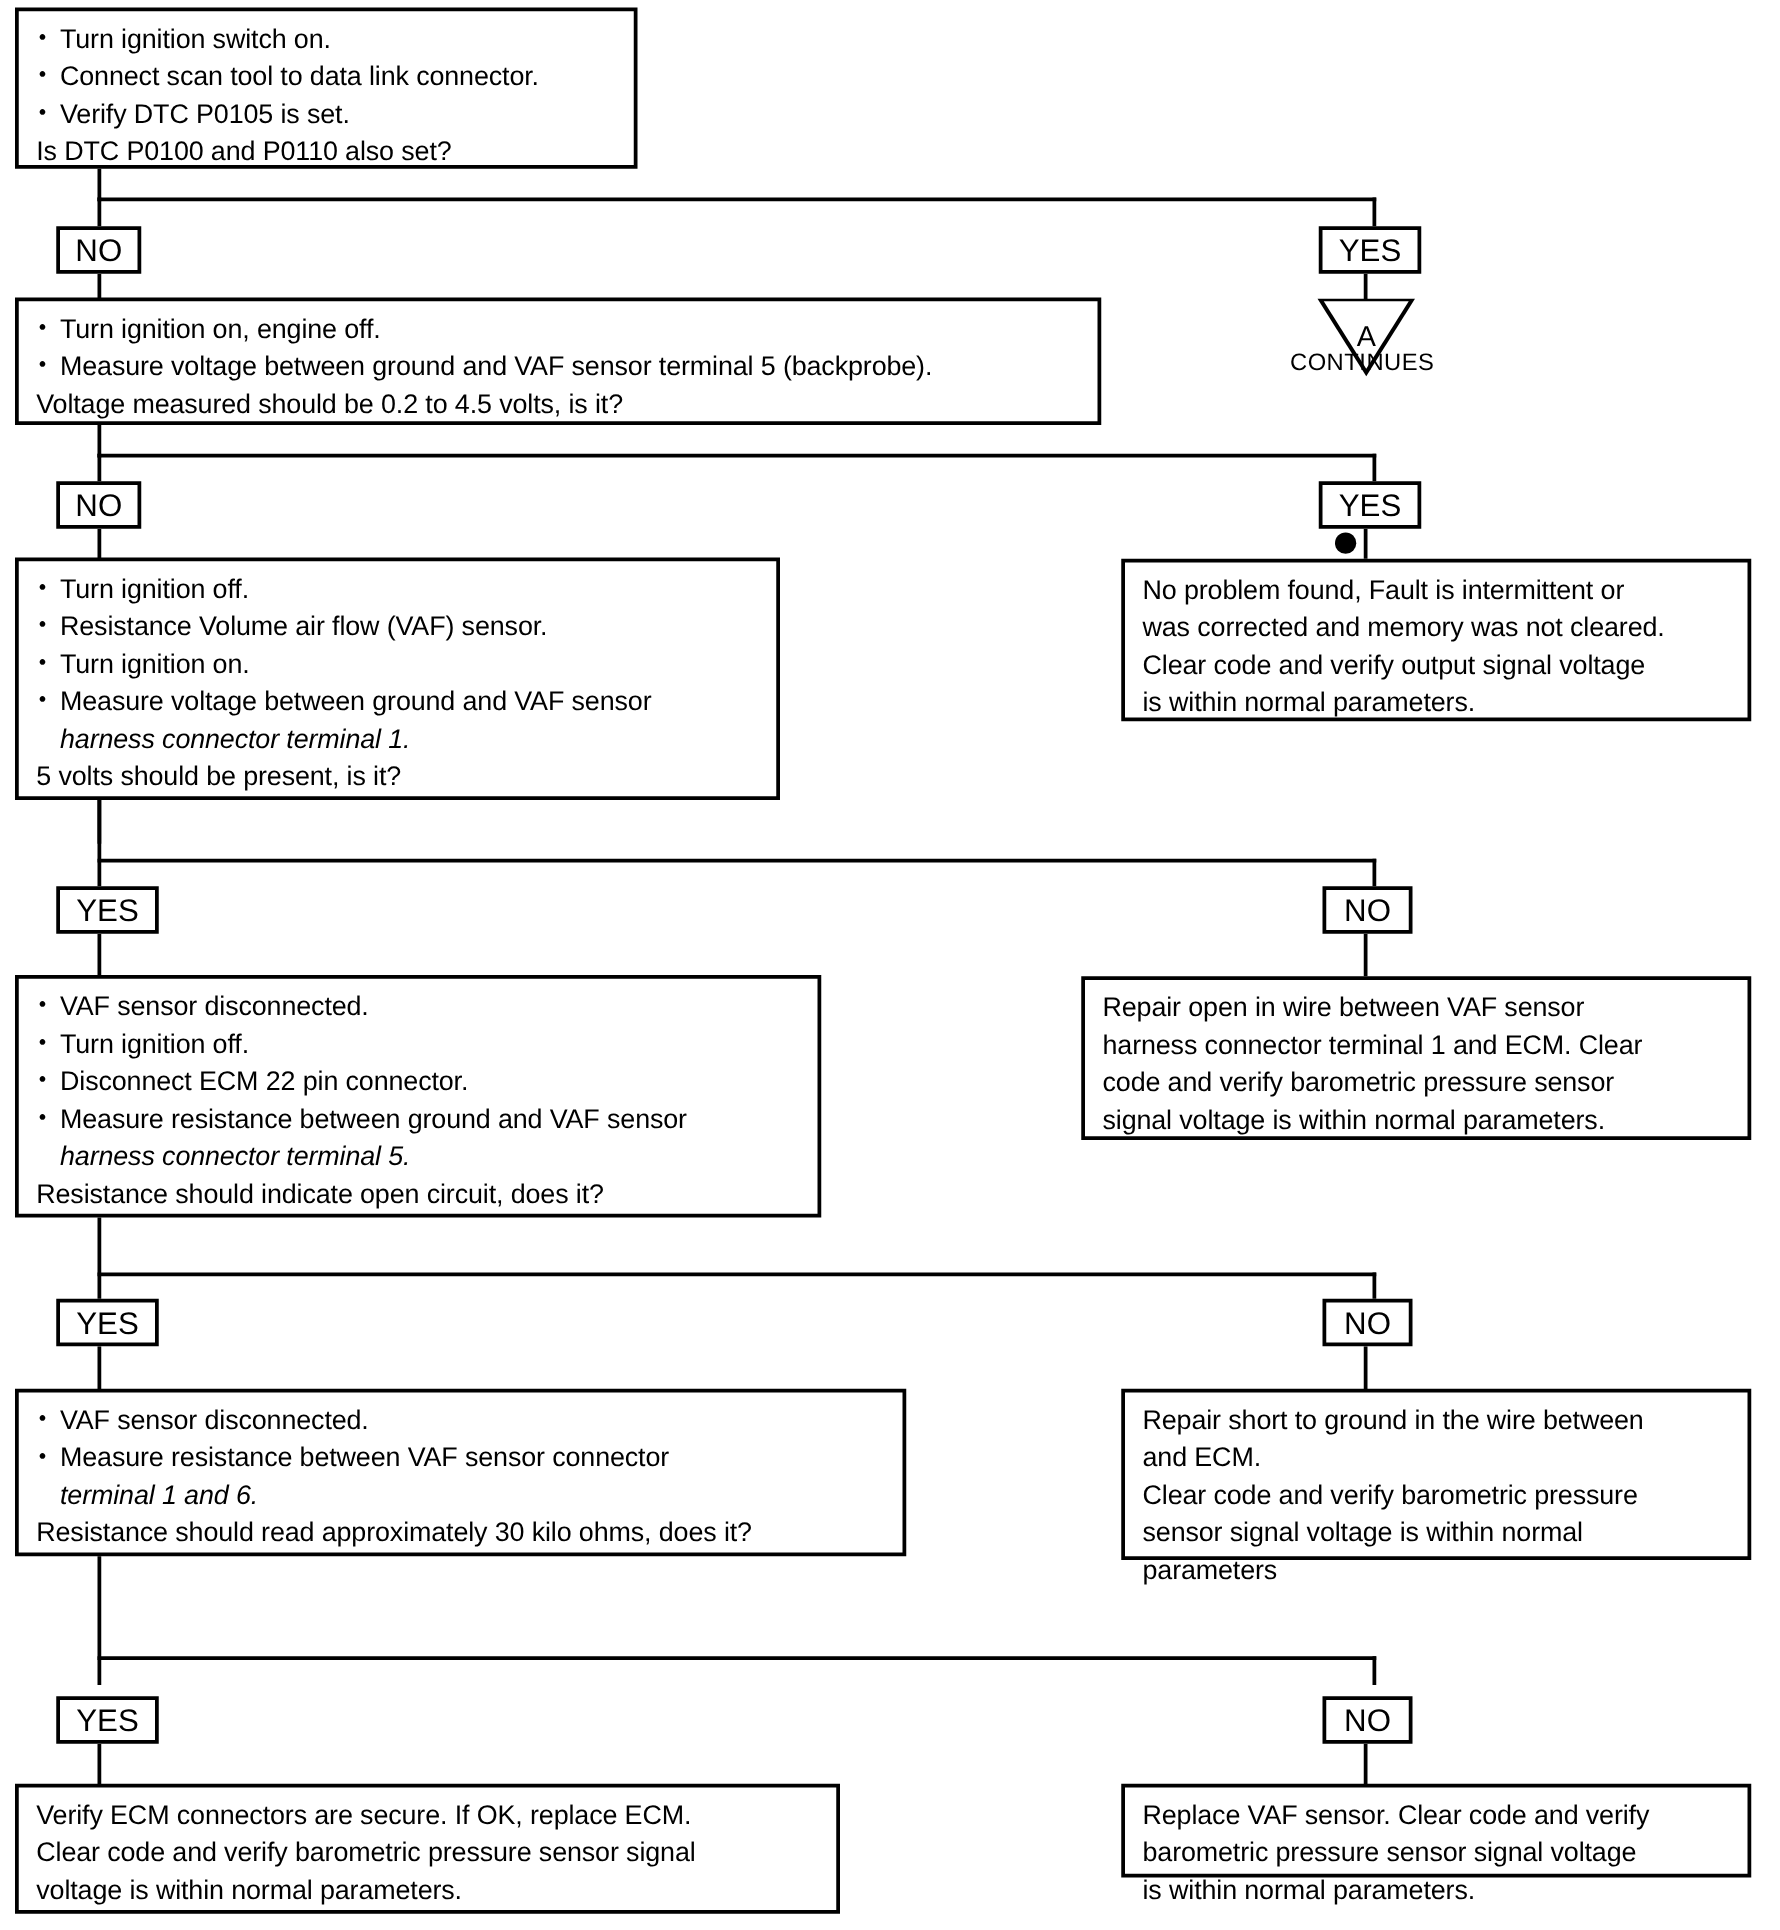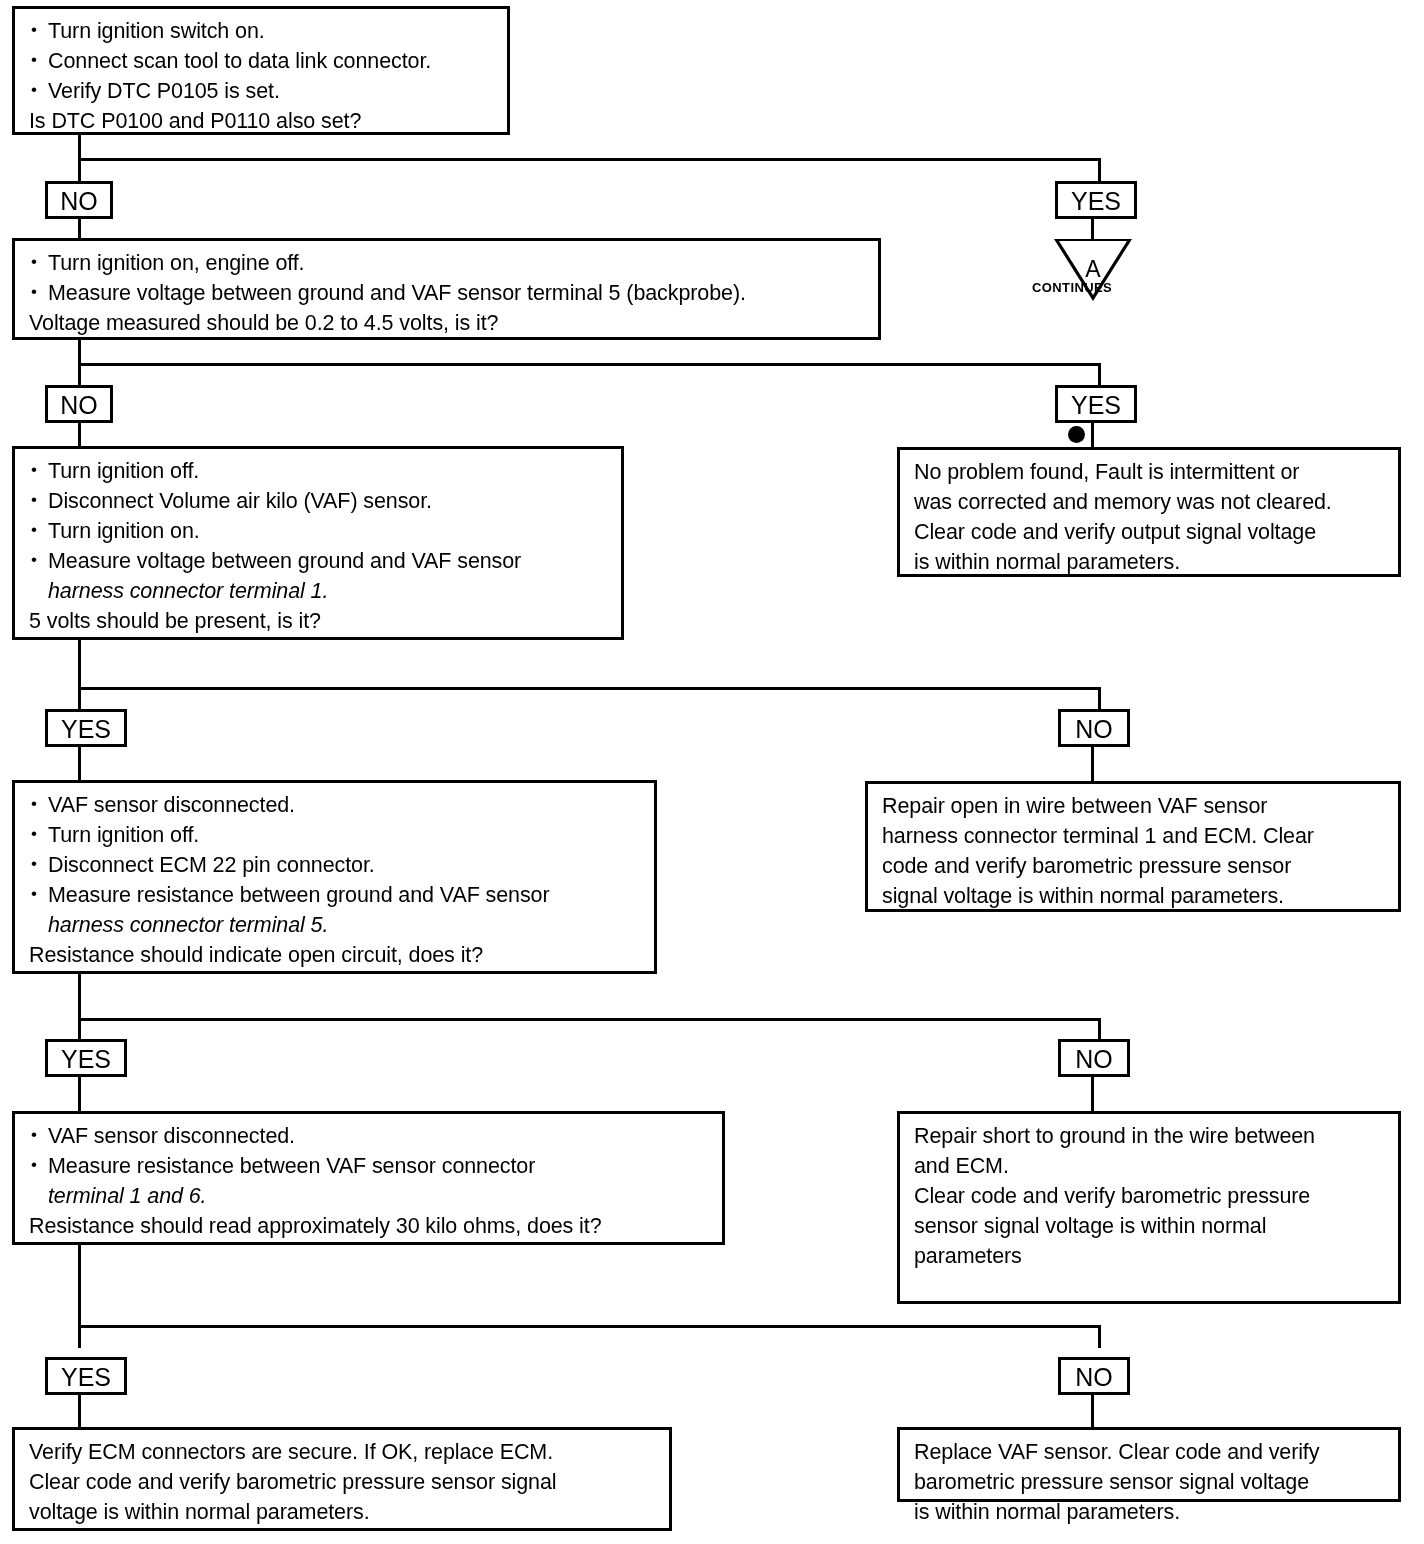--- a/index.html
+++ b/index.html
@@ -109,22 +109,22 @@
     position: absolute;
     z-index: 3;
     font-size: 23px;
     line-height: 23px;
     font-weight: 400;
     text-align: center;
     width: 40px;
   }
   .continues {
     position: absolute;
-    font-size: 13px;
-    font-weight: bold;
+    font-size: 19px;
+    font-weight: normal;
     letter-spacing: 0.4px;
     white-space: nowrap;
     z-index: 3;
   }
 </style>
 </head>
 <body>
 
 <div id="canvas">
 
@@ -164,21 +164,21 @@
 
   <div class="tag" style="left:45px; top:385px; width:68px;">NO</div>
   <div class="tag" style="left:1055px; top:385px; width:82px;">YES</div>
 
   <div class="vline" style="left:78px; top:423px; height:24px;"></div>
   <div class="vline" style="left:1091px; top:423px; height:24px;"></div>
   <div class="dot" style="left:1068px; top:426px;"></div>
 
   <div class="box" style="left:12px; top:446px; width:612px; height:194px;">
     <div class="line bullet">Turn ignition off.</div>
-    <div class="line bullet">Disconnect Volume air kilo (VAF) sensor.</div>
+    <div class="line bullet">Resistance Volume air flow (VAF) sensor.</div>
     <div class="line bullet">Turn ignition on.</div>
     <div class="line bullet">Measure voltage between ground and VAF sensor</div>
     <div class="line indent">harness connector terminal 1.</div>
     <div class="line">5 volts should be present, is it?</div>
   </div>
 
   <div class="box" style="left:897px; top:447px; width:504px; height:130px;">
     <div class="line">No problem found, Fault is intermittent or</div>
     <div class="line">was corrected and memory was not cleared.</div>
     <div class="line">Clear code and verify output signal voltage</div>
@@ -222,21 +222,21 @@
   <div class="vline" style="left:78px; top:1077px; height:35px;"></div>
   <div class="vline" style="left:1091px; top:1077px; height:35px;"></div>
 
   <div class="box" style="left:12px; top:1111px; width:713px; height:134px;">
     <div class="line bullet">VAF sensor disconnected.</div>
     <div class="line bullet">Measure resistance between VAF sensor connector</div>
     <div class="line indent">terminal 1 and 6.</div>
     <div class="line">Resistance should read approximately 30 kilo ohms, does it?</div>
   </div>
 
-  <div class="box" style="left:897px; top:1111px; width:504px; height:193px;">
+  <div class="box" style="left:897px; top:1111px; width:504px; height:137px;">
     <div class="line">Repair short to ground in the wire between</div>
     <div class="line">and ECM.</div>
     <div class="line">Clear code and verify barometric pressure</div>
     <div class="line">sensor signal voltage is within normal</div>
     <div class="line">parameters</div>
   </div>
 
   <div class="hline" style="left:78px; top:1325px; width:1023px;"></div>
   <div class="vline" style="left:78px; top:1245px; height:103px;"></div>
   <div class="vline" style="left:1098px; top:1325px; height:23px;"></div>

